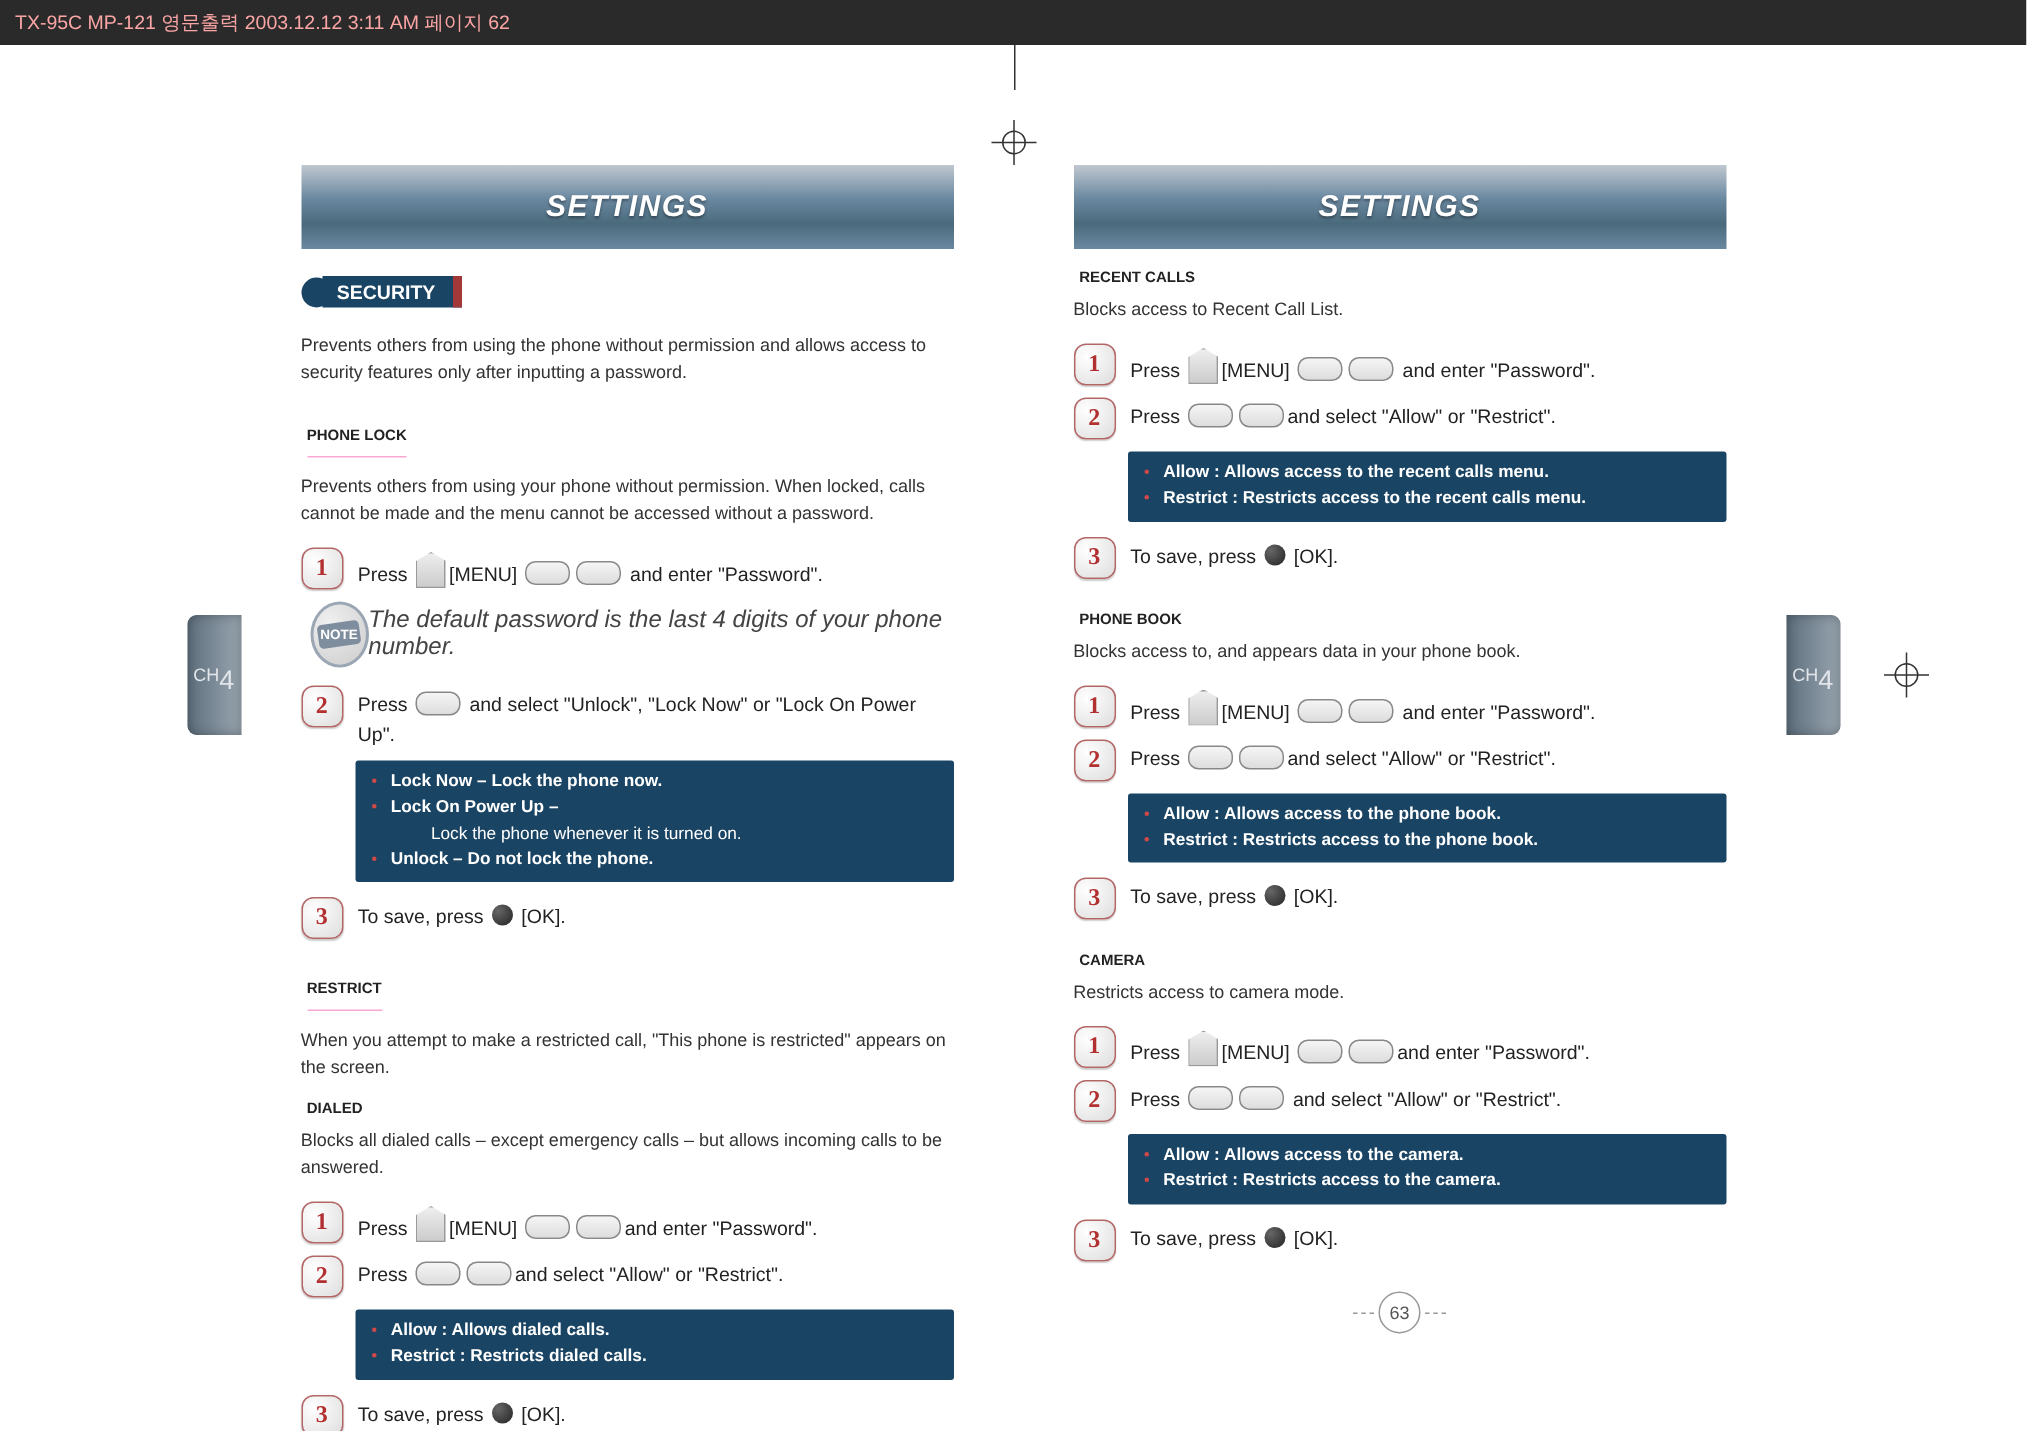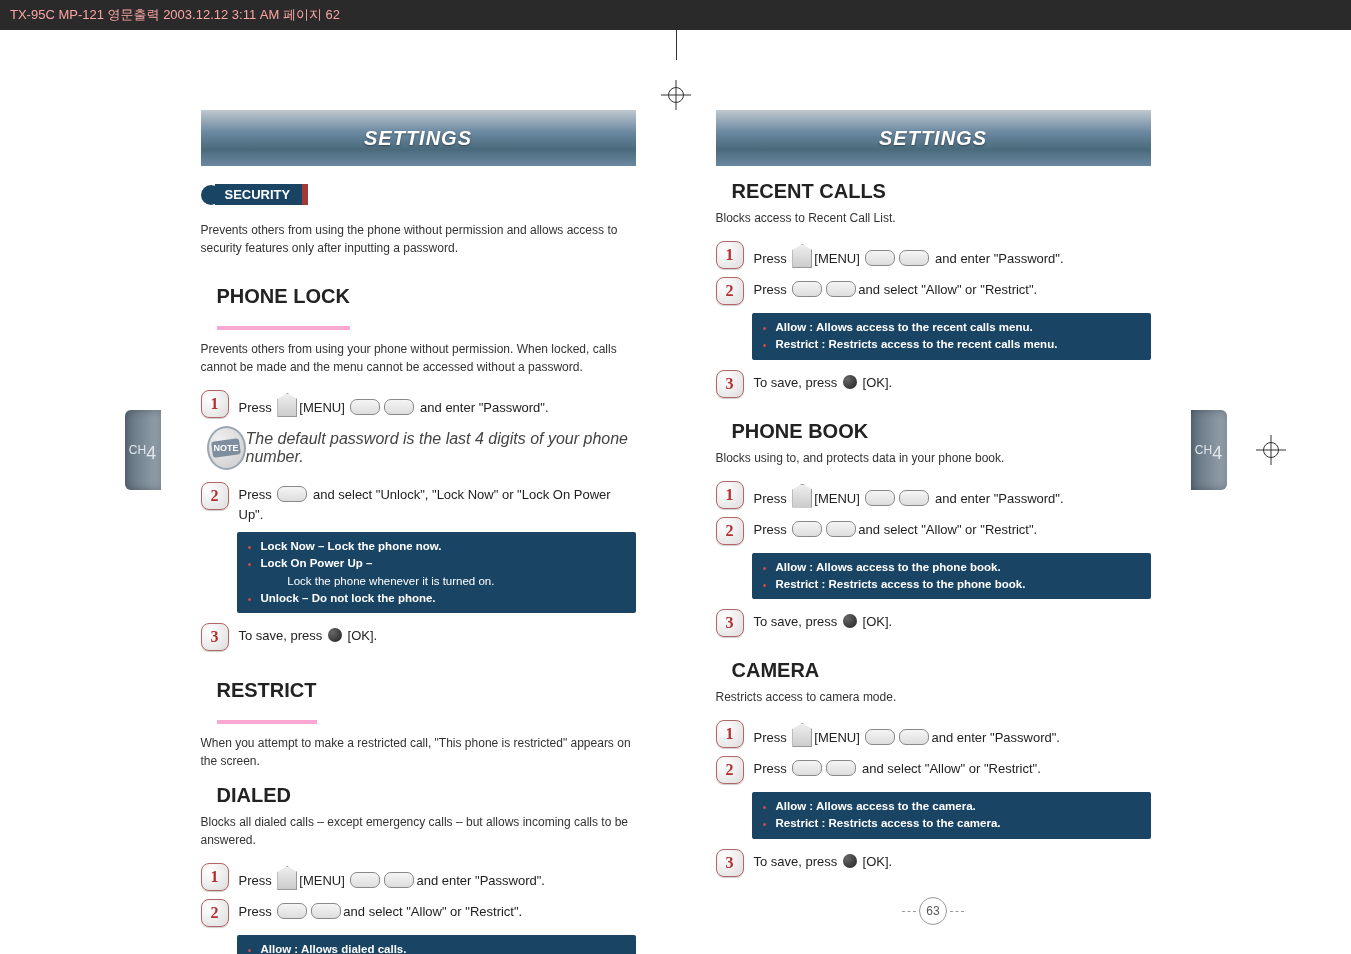--- a/index.html
+++ b/index.html
@@ -118,25 +118,25 @@
     border-right: 6px solid #a33838;
   }
   .intro, .body-text {
     font-size: 12px;
     line-height: 1.5;
     margin: 6px 0 14px 0;
     color: #333;
   }
   .subhead {
     font-weight: bold;
-    font-size: 20px;
+    font-size: 10px;
     color: #222;
-    margin: 14px 0 4px 16px;
-  }
-  .subhead.underline { border-bottom: 4px solid #f9a8d4; display:inline-block; padding-bottom: 18px; }
+    margin: 14px 0 4px 4px;
+  }
+  .subhead.underline { border-bottom: 1px solid #f9a8d4; display:inline-block; padding-bottom: 8px; }
   .step {
     display:flex;
     align-items:flex-start;
     margin: 8px 0;
     gap: 10px;
   }
   .step .num-badge {
     width: 26px; height: 26px;
     flex: 0 0 26px;
     border-radius: 8px;
@@ -400,21 +400,21 @@
       </ul>
     </div>
     <div class="step">
       <div class="num-badge">3</div>
       <div class="step-text">
         To save, press <span class="icon-round icon-dark-circle icon-inline"></span> [OK].
       </div>
     </div>
 
     <div class="subhead" style="margin-top:22px;">PHONE BOOK</div>
-    <div class="body-text">Blocks using to, and protects data in your phone book.</div>
+    <div class="body-text">Blocks access to, and appears data in your phone book.</div>
 
     <div class="step">
       <div class="num-badge">1</div>
       <div class="step-text">
         Press <span class="icon-softkey icon-inline"></span>[MENU] <span class="icon-key icon-inline"></span><span class="icon-key icon-inline"></span> and enter "Password".
       </div>
     </div>
     <div class="step">
       <div class="num-badge">2</div>
       <div class="step-text">

